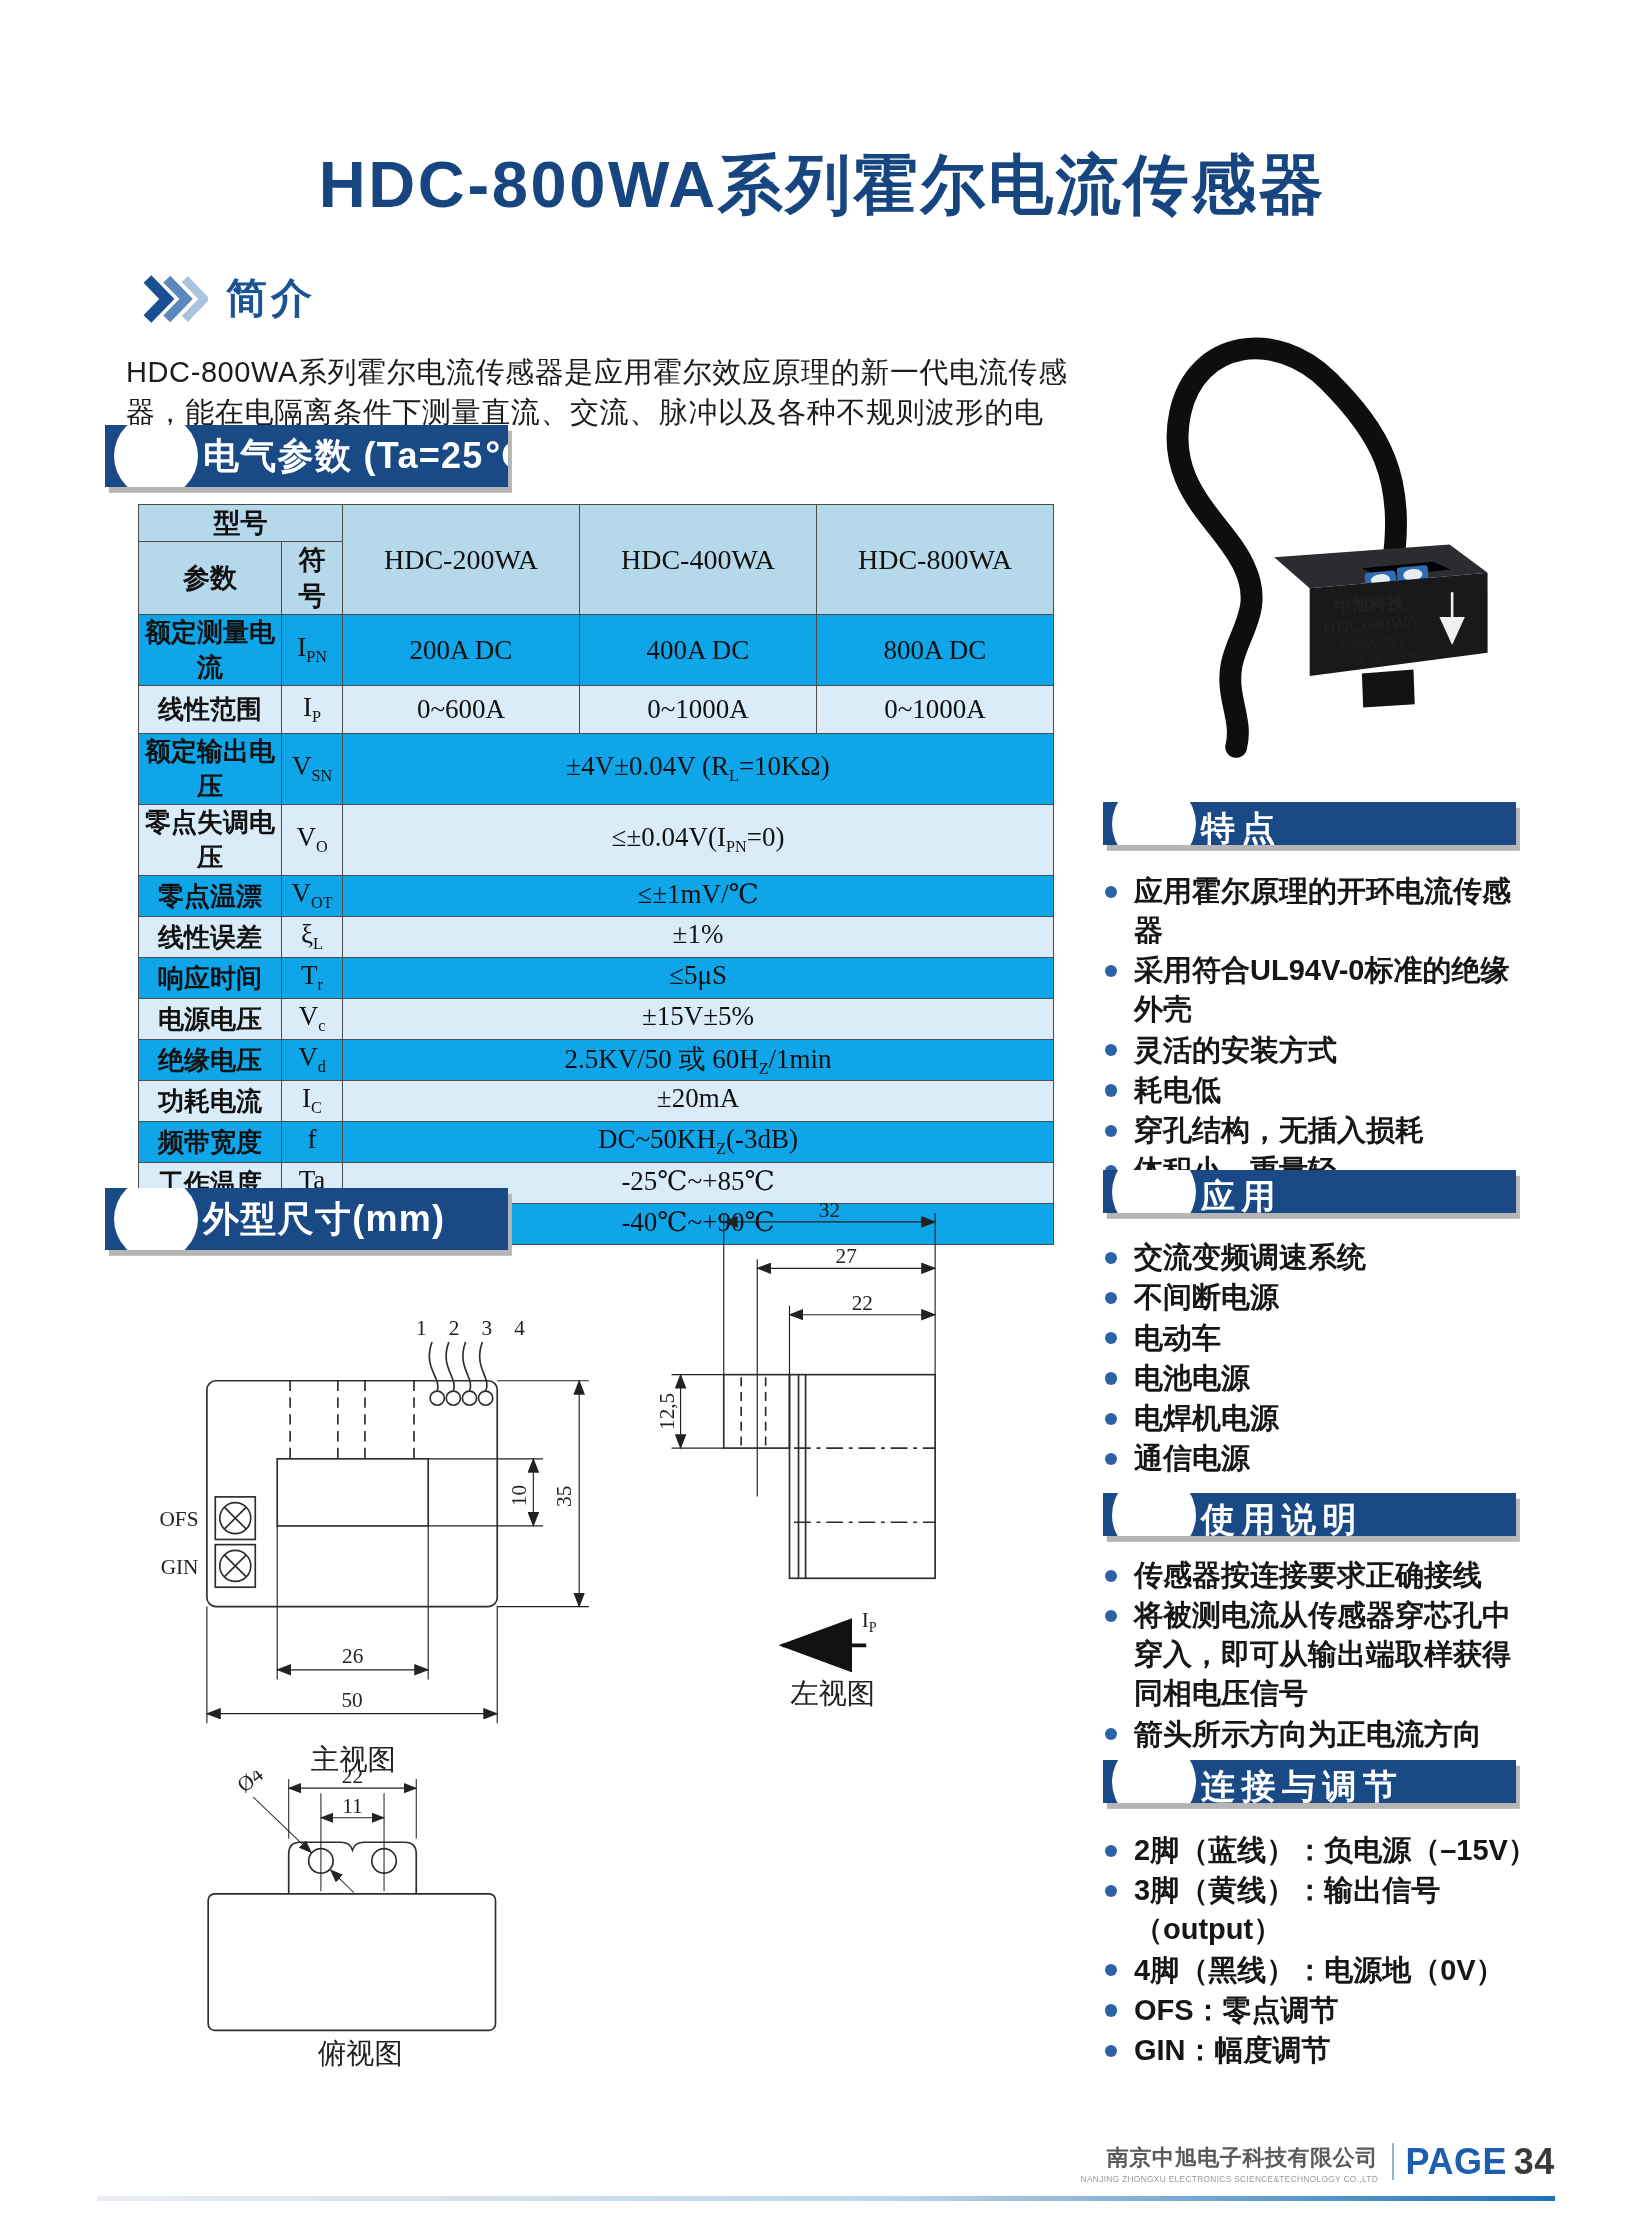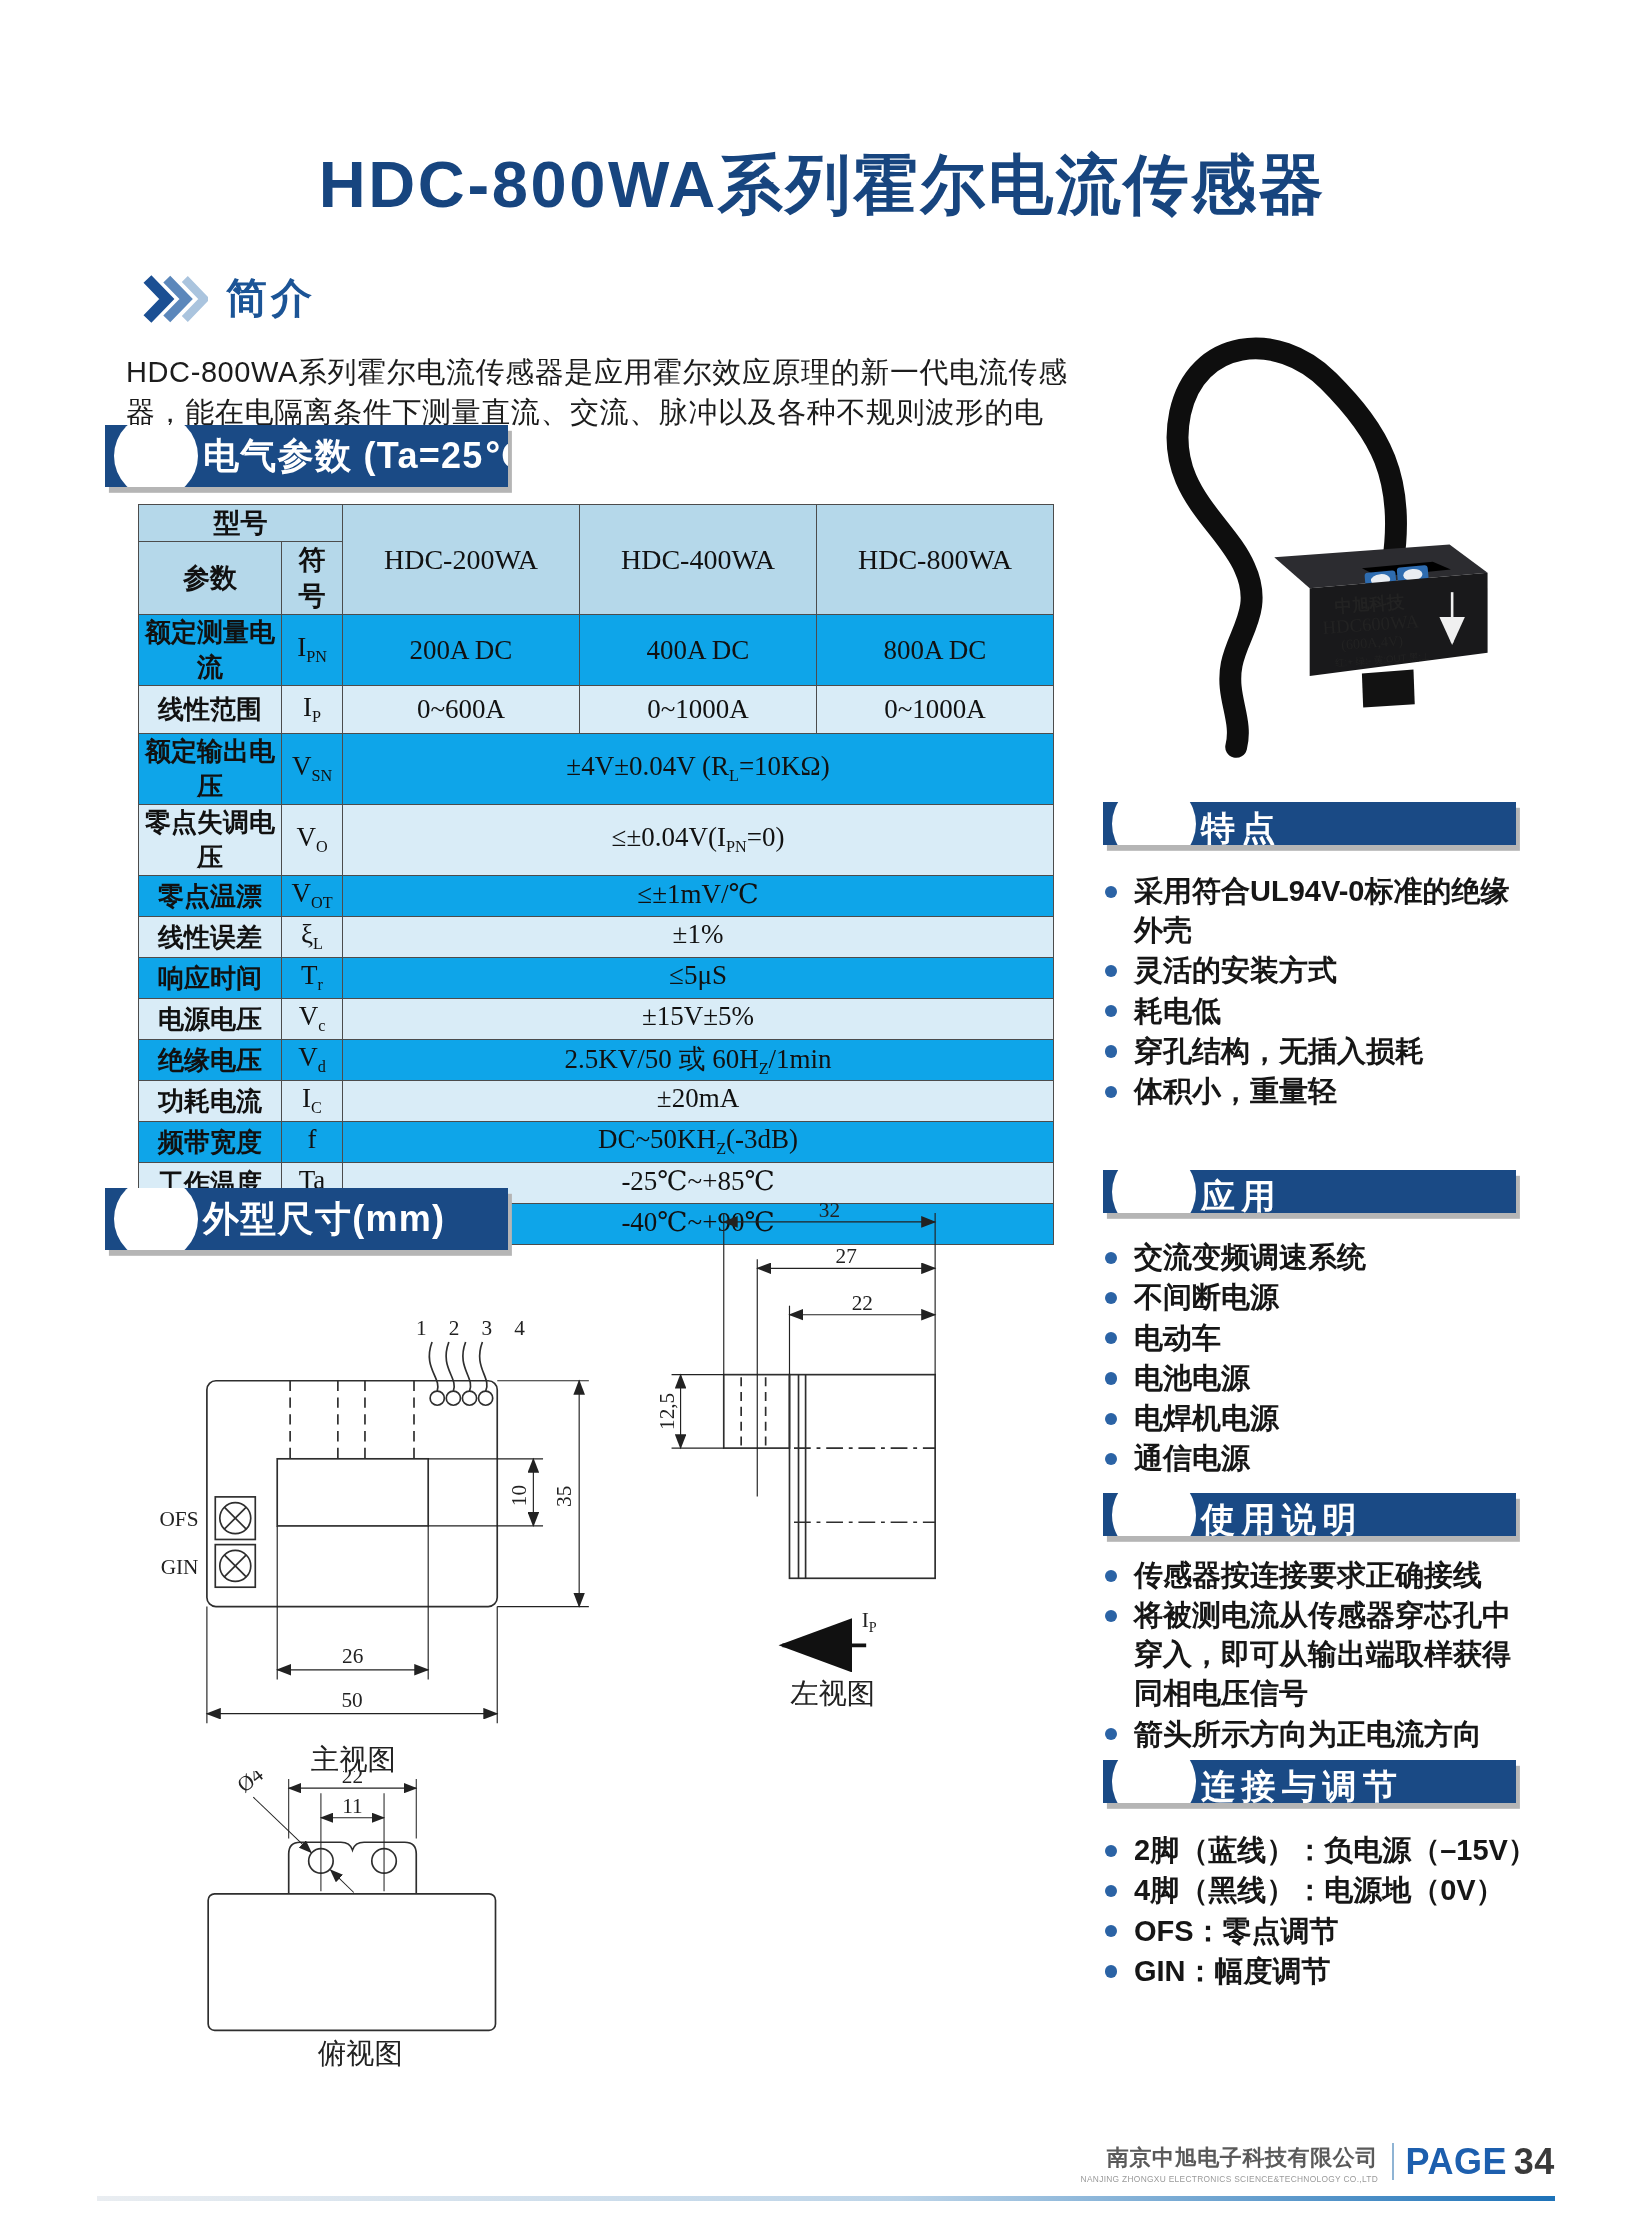--- a/index.html
+++ b/index.html
@@ -213,20 +213,21 @@
     <text x="380" y="588" font-size="15">红:+ 绿:- 黄:OUT 黑:⊥</text>
   </g>
 
   <line x1="492" y1="478" x2="492" y2="556" stroke="#f0f0f0" stroke-width="4" marker-end="url(#aw)"></line>
 </svg>
 
 <div class="banner right-col" style="left:1103px;top:802px;">
   <span class="lbl">特点</span>
 </div>
 <ul class="bullets" style="top:872px;">
+  <li>应用霍尔原理的开环电流传感器</li>
   <li>采用符合UL94V-0标准的绝缘外壳</li>
   <li>灵活的安装方式</li>
   <li>耗电低</li>
   <li>穿孔结构，无插入损耗</li>
   <li>体积小，重量轻</li>
 </ul>
 
 <div class="banner right-col" style="left:1103px;top:1170px;">
   <span class="lbl">应用</span>
 </div>
@@ -246,20 +247,21 @@
   <li>传感器按连接要求正确接线</li>
   <li>将被测电流从传感器穿芯孔中穿入，即可从输出端取样获得同相电压信号</li>
   <li>箭头所示方向为正电流方向</li>
 </ul>
 
 <div class="banner right-col" style="left:1103px;top:1760px;">
   <span class="lbl">连接与调节</span>
 </div>
 <ul class="bullets" style="top:1831px;width:464px;">
   <li>2脚（蓝线）：负电源（–15V）</li>
+  <li>3脚（黄线）：输出信号（output）</li>
   <li>4脚（黑线）：电源地（0V）</li>
   <li>OFS：零点调节</li>
   <li>GIN：幅度调节</li>
 </ul>
 
 <div class="banner left-col" style="left:105px;top:1188px;">
   <span class="lbl">外型尺寸(mm)</span>
 </div>
 
 <svg class="draw" style="left:148px;top:1313px;" width="452" height="471" viewBox="0 0 700 730">

